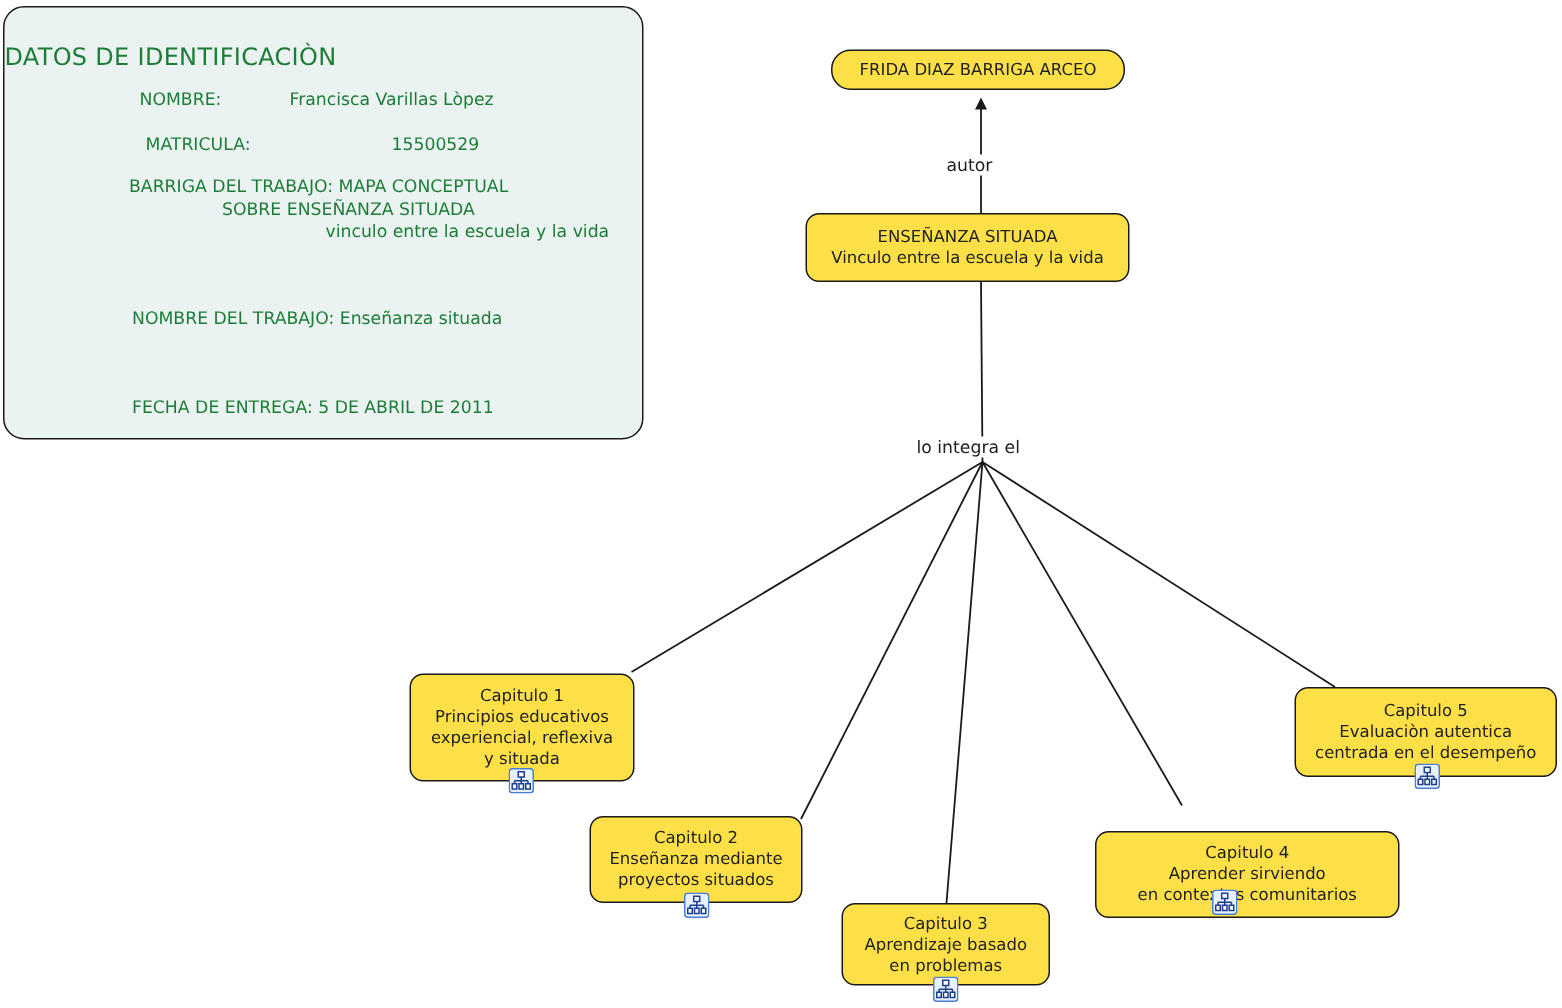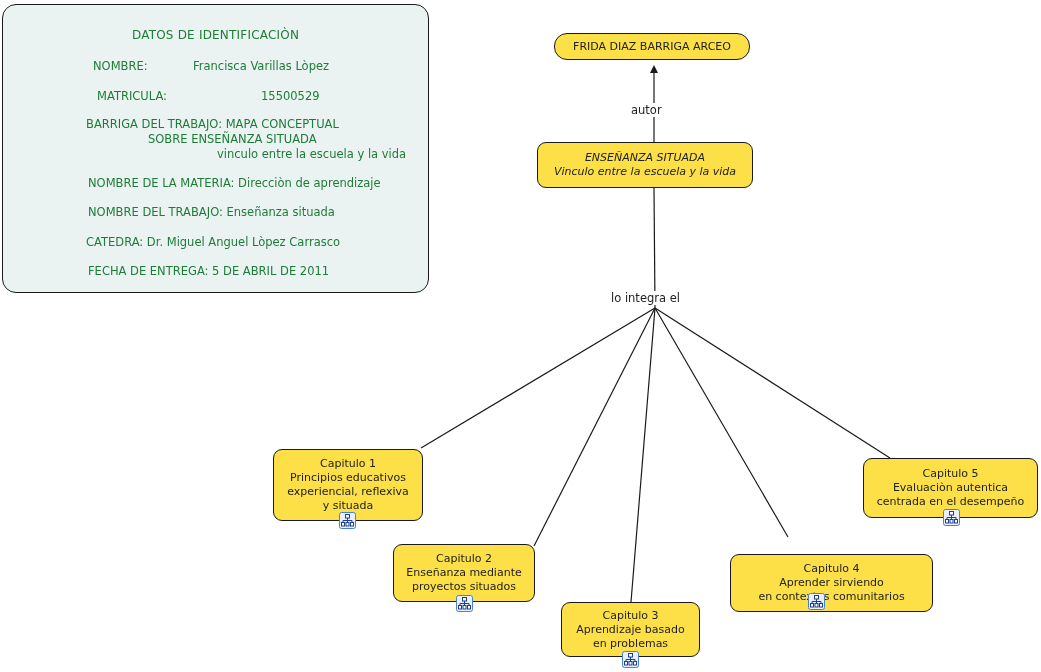--- a/index.html
+++ b/index.html
@@ -51,22 +51,21 @@
   }
   #info-box .line {
     color: #1d7d36;
     white-space: pre;
     line-height: 1.2;
   }
   .ib-title {
     position: absolute;
     left: 0; right: 0;
     top: 23px;
-    text-align: center;
-    font-size: 12px;
+    font-size: 16px;
     letter-spacing: 0.2px;
   }
   .ib-nombre-label   { position: absolute; left: 90px;  top: 55px;  }
   .ib-nombre-value   { position: absolute; left: 190px; top: 55px;  }
   .ib-matricula-lbl  { position: absolute; left: 94px;  top: 85px;  }
   .ib-matricula-val  { position: absolute; left: 258px; top: 85px;  }
   .ib-titulo-1       { position: absolute; left: 83px;  top: 113px; }
   .ib-titulo-2       { position: absolute; left: 145px; top: 128px; }
   .ib-titulo-3       { position: absolute; left: 214px; top: 143px; }
   .ib-materia        { position: absolute; left: 85px;  top: 172px; }
@@ -92,21 +91,21 @@
     padding: 2px 7px;
   }
   .node .node-text {
     white-space: pre-line;
     display: block;
     width: 100%;
   }
 
   
   #node-author   { left: 554px; top: 33px;  width: 196px; height: 27px; border-radius: 13px; }
-  #node-root     { left: 537px; top: 142px; width: 216px; height: 46px; font-style: italic; }
+  #node-root     { left: 537px; top: 142px; width: 216px; height: 46px; }
   #node-cap1     { left: 273px; top: 449px; width: 150px; height: 72px; }
   #node-cap2     { left: 393px; top: 544px; width: 142px; height: 58px; }
   #node-cap3     { left: 561px; top: 602px; width: 139px; height: 55px; }
   #node-cap4     { left: 730px; top: 554px; width: 203px; height: 58px; }
   #node-cap5     { left: 863px; top: 458px; width: 175px; height: 60px; }
 
   
   .submap-icon {
     position: absolute;
     width: 17px;
@@ -159,23 +158,21 @@
 
   <div id="info-box">
     <div class="line ib-title">DATOS DE IDENTIFICACIÒN</div>
     <div class="line ib-nombre-label">NOMBRE:</div>
     <div class="line ib-nombre-value">Francisca Varillas Lòpez</div>
     <div class="line ib-matricula-lbl">MATRICULA:</div>
     <div class="line ib-matricula-val">15500529</div>
     <div class="line ib-titulo-1">BARRIGA DEL TRABAJO: MAPA CONCEPTUAL</div>
     <div class="line ib-titulo-2">SOBRE ENSEÑANZA SITUADA</div>
     <div class="line ib-titulo-3">vinculo entre la escuela y la vida</div>
-    <div class="line ib-materia">NOMBRE DE LA MATERIA: Direcciòn de aprendizaje</div>
     <div class="line ib-trabajo">NOMBRE DEL TRABAJO: Enseñanza situada</div>
-    <div class="line ib-catedra">CATEDRA: Dr. Miguel Anguel Lòpez Carrasco</div>
     <div class="line ib-fecha">FECHA DE ENTREGA: 5 DE ABRIL DE 2011</div>
   </div>
 
   <div class="node" id="node-author">
     <span class="node-text">FRIDA DIAZ BARRIGA ARCEO</span>
   </div>
 
   <div class="node" id="node-root">
     <span class="node-text">ENSEÑANZA SITUADA
 Vinculo entre la escuela y la vida</span>

